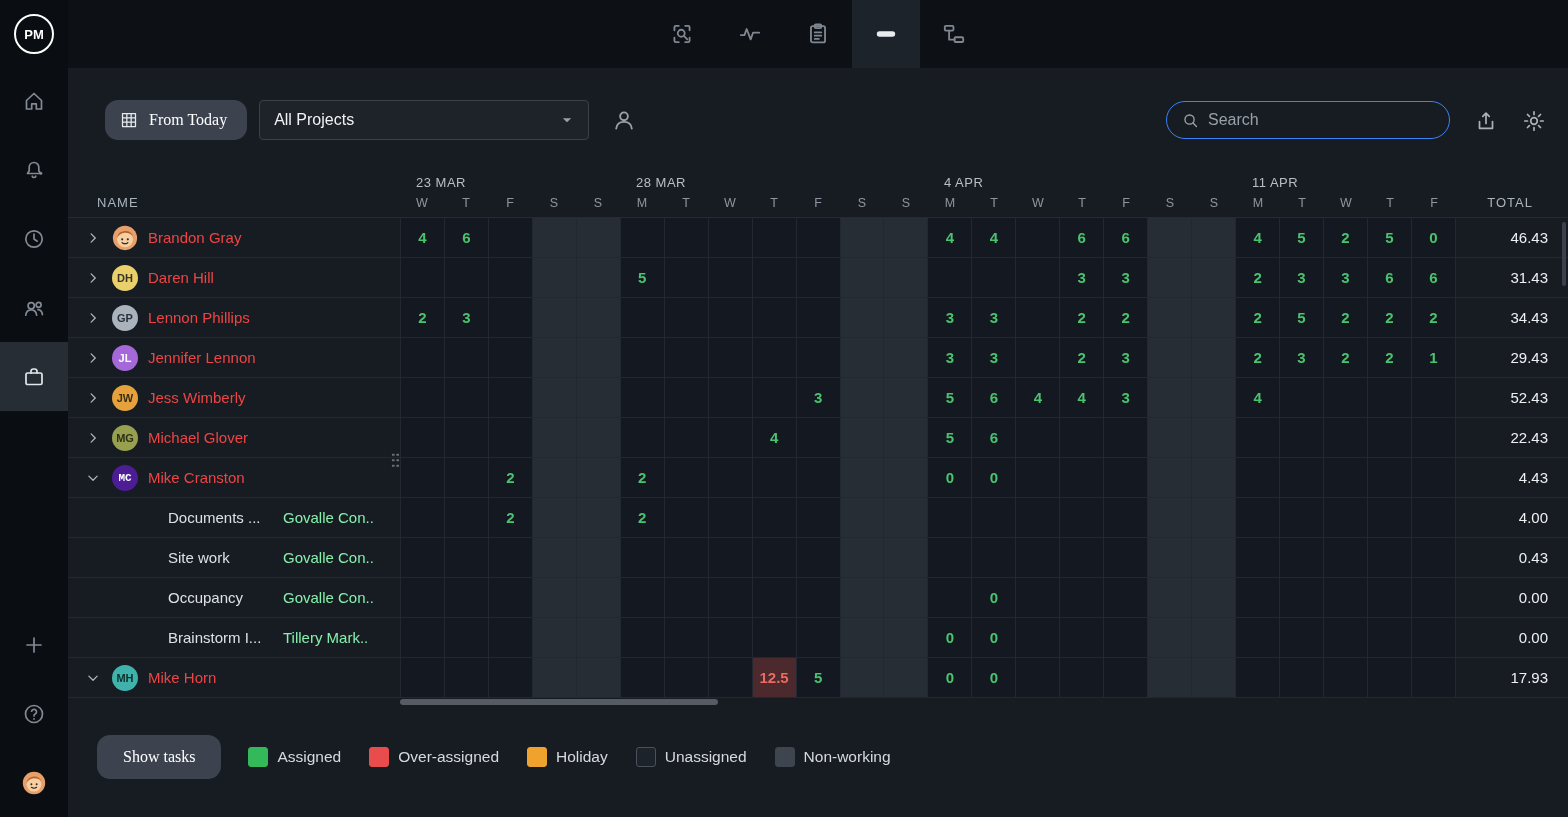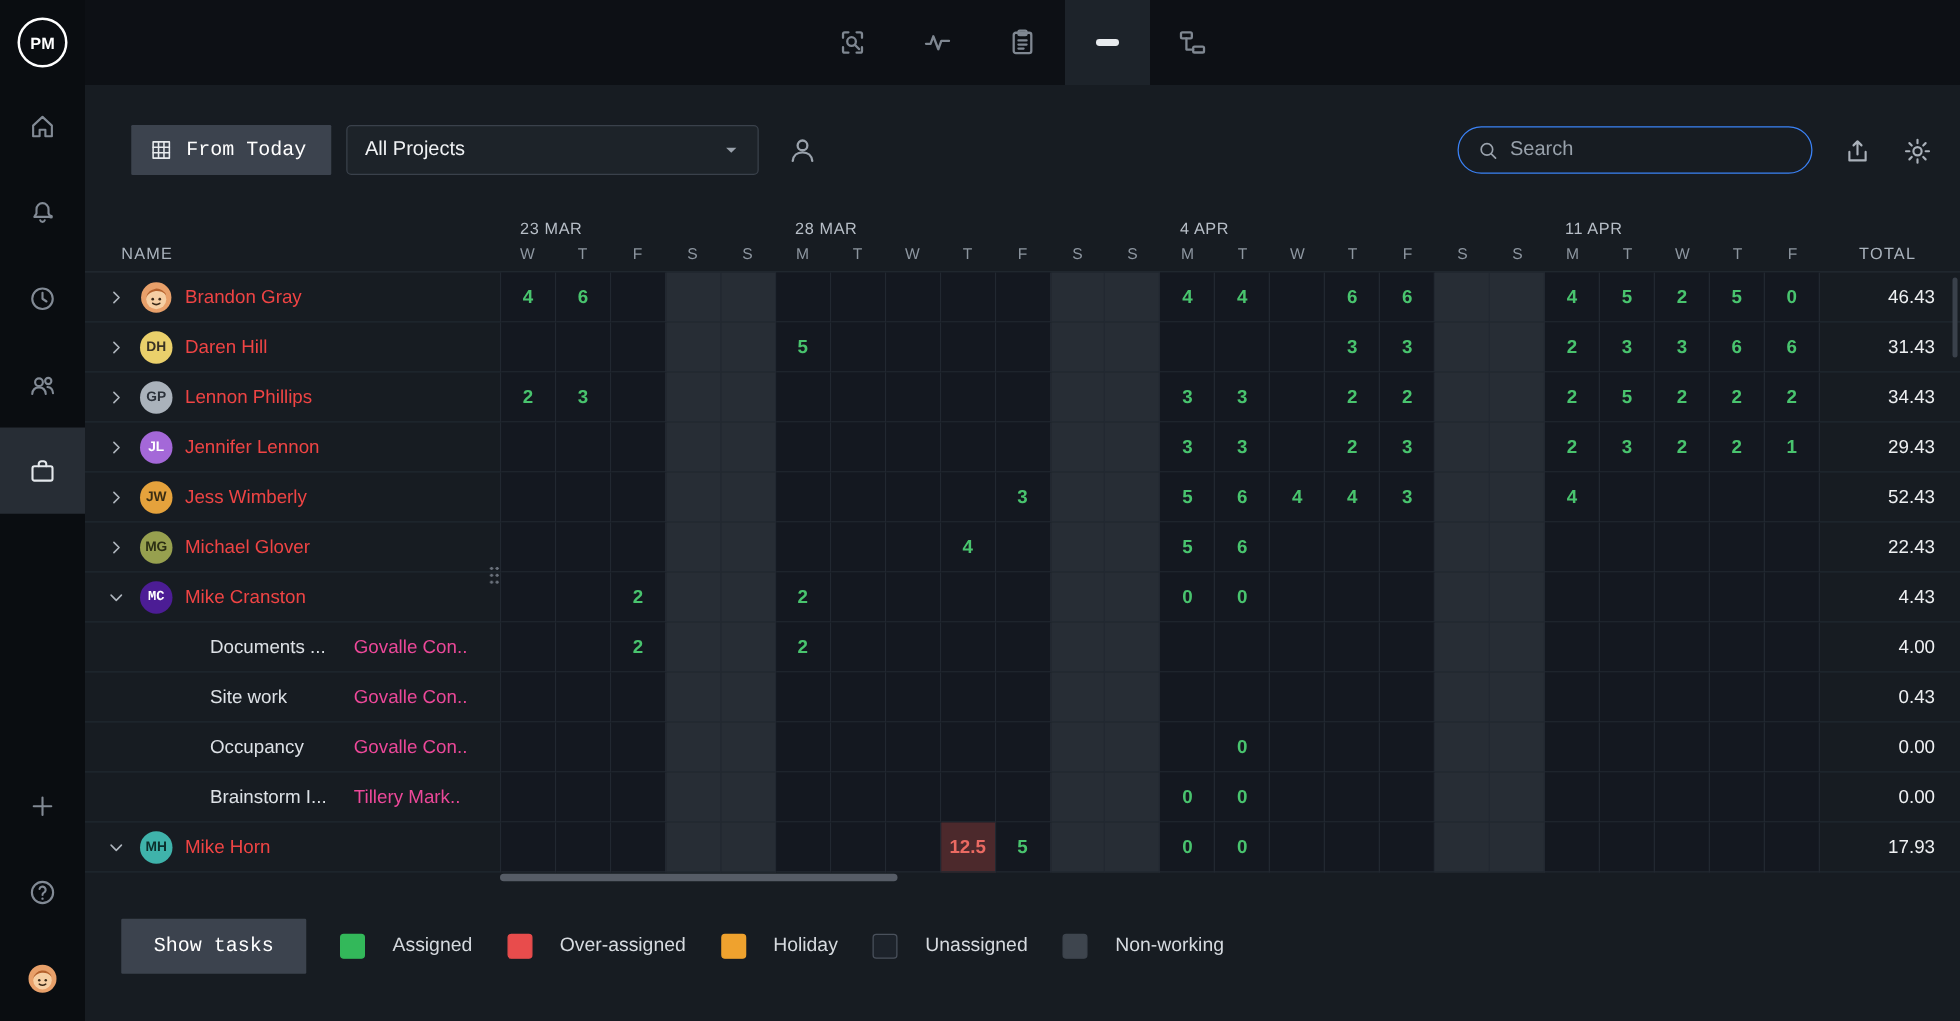--- a/index.html
+++ b/index.html
@@ -26,21 +26,21 @@
 
   .topbar { height:68px; background:#0d1015; display:flex; justify-content:center; flex-shrink:0; }
   .topnav { display:flex; }
   .tab { width:68px; height:68px; display:flex; align-items:center; justify-content:center; color:#7f8791; cursor:pointer; }
   .tab.active { background:#1d232a; color:#e8ebee; }
   .tab .ic { width:26px; height:26px; }
 
   
   .filterbar { height:72px; display:flex; align-items:flex-end; padding:0 22px 0 37px; flex-shrink:0; }
   .btn { display:flex; align-items:center; gap:10px; background:#3c434e; color:#fff; border:none;
-    border-radius:1px; font-size:16px; font-family:Liberation Mono, monospace; cursor:pointer; }
+    border-radius:13px; font-size:16px; font-family:Liberation Serif, serif; cursor:pointer; }
   .btn-fromtoday { height:40px; padding:0 20px 0 14px; }
   .btn-fromtoday .ic { width:20px; height:20px; color:#e8ebee; }
   .select { width:330px; height:40px; margin-left:12px; background:#1d2329; border:1px solid #3a414b; border-radius:4px;
     display:flex; align-items:center; justify-content:space-between; padding:0 10px 0 14px; font-size:16px; color:#f0f2f4; cursor:pointer; }
   .select .ic { width:22px; height:22px; color:#9aa2ac; }
   .ic-person { width:26px; height:26px; color:#9aa2ac; margin-left:22px; margin-bottom:7px; cursor:pointer; }
   .fspacer { flex:1; }
   .search { width:284px; height:38px; border:1px solid #3b82f6; border-radius:19px; display:flex; align-items:center;
     padding:0 14px; gap:8px; margin-bottom:1px; }
   .search .ic { width:19px; height:19px; color:#9aa2ac; }
@@ -61,21 +61,21 @@
   .tbody { flex-shrink:0; }
   .trow { display:flex; height:40px; }
   .tname { width:332px; flex-shrink:0; display:flex; align-items:center; padding-left:16px; gap:10px;
     border-bottom:1px solid #212831; }
   .chev { width:18px; height:18px; color:#aeb5bd; cursor:pointer; flex-shrink:0; }
   .avatar { width:26px; height:26px; border-radius:50%; flex-shrink:0; display:flex; align-items:center; justify-content:center;
     font-size:11px; font-weight:bold; }
   .pname { font-size:15px; color:#ef4444; white-space:nowrap; }
   .tname.task { padding-left:100px; gap:0; }
   .taskname { width:115px; font-size:15px; color:#dde1e6; white-space:nowrap; overflow:hidden; }
-  .projname { font-size:15px; color:#ec4899; white-space:nowrap; }
+  .projname { font-size:15px; color:#86efac; white-space:nowrap; }
 
   .tdays { display:flex; width:1056px; flex-shrink:0; border-left:1px solid #222831; }
   .dcell { width:44px; height:40px; border-right:1px solid #222831; border-bottom:1px solid #222831;
     display:flex; align-items:center; justify-content:center; background:#141820; cursor:pointer; }
   .dcell.wkend { background:#272d35; }
   .dcell .val { font-size:15px; font-weight:bold; color:#49c46e; }
   .dcell.over { background:#4c292c; }
   .dcell.over .val { color:#ea6a62; }
   .ttotal { flex:1; display:flex; align-items:center; justify-content:flex-end; padding-right:20px;
     font-size:15px; color:#eef0f2; border-bottom:1px solid #212831; }
@@ -84,21 +84,21 @@
   .hthumb { position:absolute; left:332px; top:1px; width:318px; height:6px; border-radius:3px; background:#565c66; cursor:pointer; }
 
   .drag-handle { position:absolute; left:323px; top:452px; width:9px; height:16px;
     background-image:radial-gradient(circle,#6a717b 1.2px,transparent 1.4px); background-size:4.5px 5.5px; cursor:col-resize; }
   .vscroll { position:absolute; right:2px; top:222px; width:4px; height:64px; border-radius:2px; background:#3a414b; cursor:pointer; }
 
   
   .legendbar { display:flex; align-items:center; margin-top:30px; padding-left:29px; height:44px; flex-shrink:0; }
   .btn-showtasks { height:44px; padding:0 26px; font-size:16px; }
   .legend-items { display:flex; align-items:center; margin-left:27px; gap:28px; }
-  .litem { display:flex; align-items:center; gap:22px; }
+  .litem { display:flex; align-items:center; gap:9px; }
   .lsq { width:20px; height:20px; border-radius:3px; }
   .llabel { font-size:15.5px; color:#d6dadf; }
 </style>
 </head>
 <body>
 
 <div class="app">
 
   <aside class="sidebar">
     <div class="logo">PM</div>

